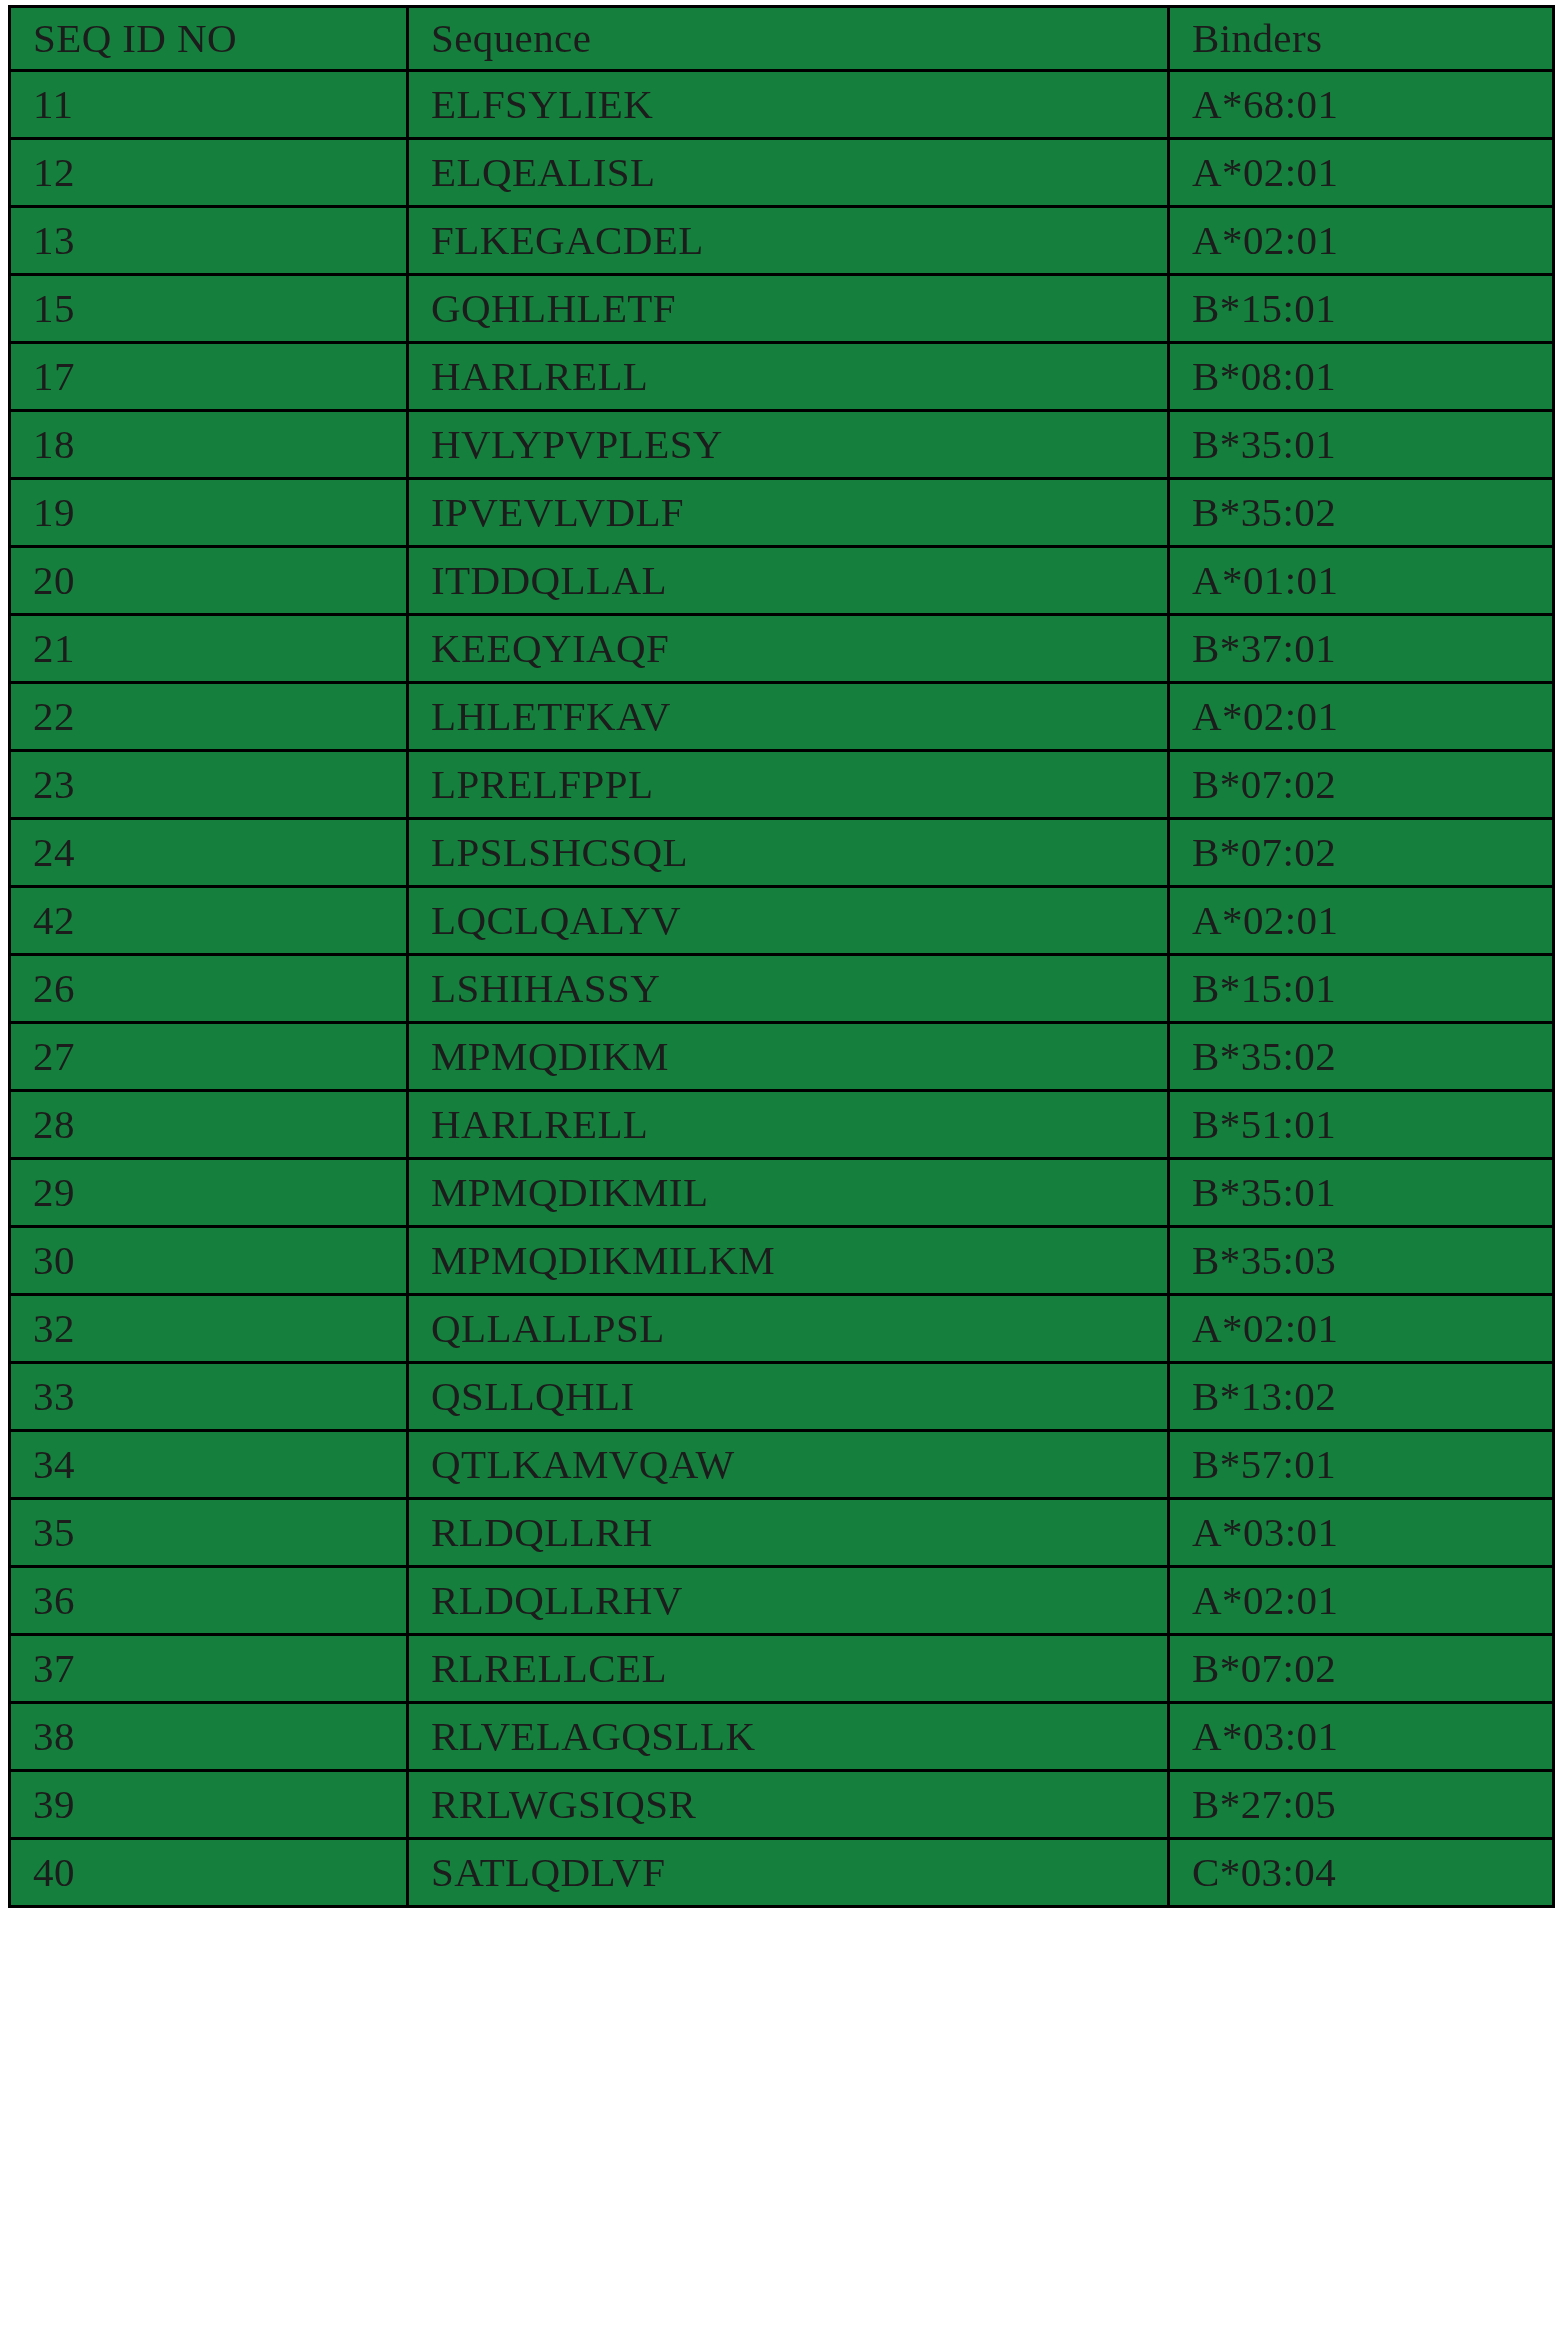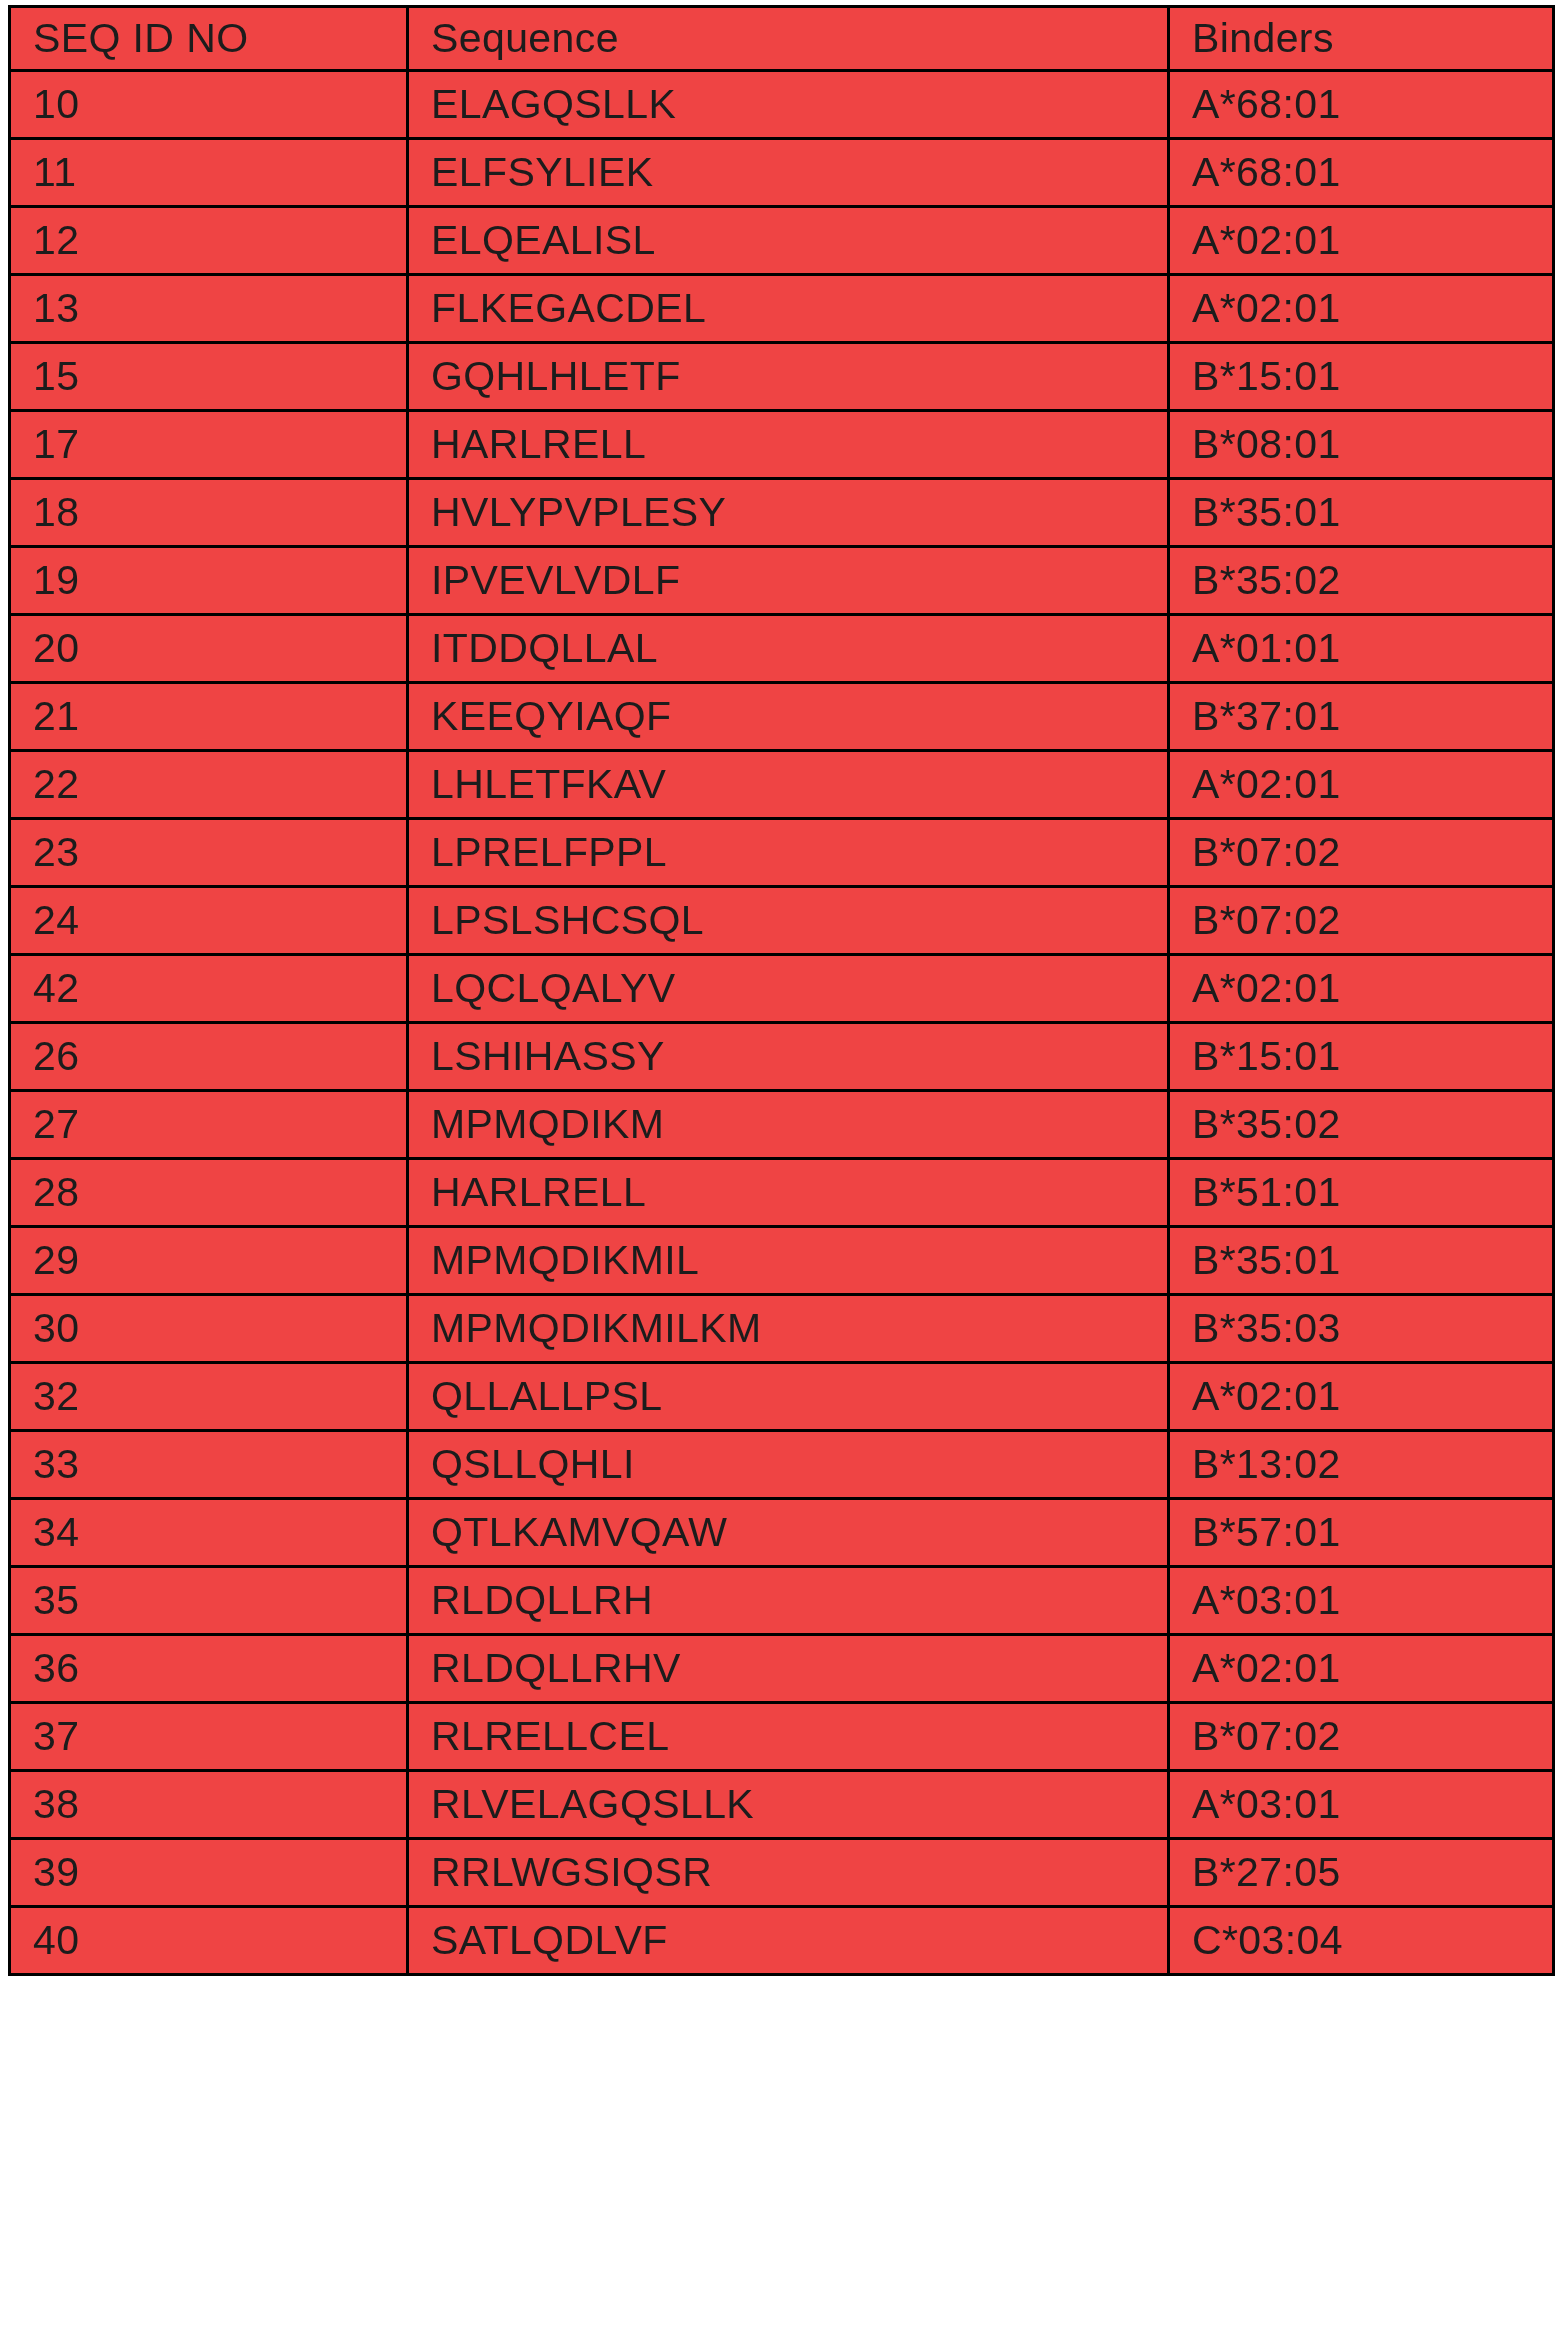--- a/index.html
+++ b/index.html
@@ -15,21 +15,22 @@
     width: 1562px;
     height: 2342px;
     box-sizing: border-box;
     padding: 4.8px 8px;
     background: #ffffff;
   }
   table.seq-table {
     border-collapse: collapse;
     table-layout: fixed;
     width: 1544px;
-    background: #ef4444;
+    background: #15803d;
+    font-family: Liberation Serif, serif;
   }
   table.seq-table col.col-seq-id   { width: 398px; }
   table.seq-table col.col-sequence { width: 761px; }
   table.seq-table col.col-binders  { width: 385px; }
   table.seq-table th,
   table.seq-table td {
     border: 3.2px solid #000000;
     text-align: left;
     vertical-align: middle;
     font-size: 41px;
@@ -58,25 +59,20 @@
     </colgroup>
     <thead>
       <tr>
         <th>SEQ ID NO</th>
         <th>Sequence</th>
         <th>Binders</th>
       </tr>
     </thead>
     <tbody id="table-body">
         <tr>
-          <td>10</td>
-          <td>ELAGQSLLK</td>
-          <td>A*68:01</td>
-        </tr>
-        <tr>
           <td>11</td>
           <td>ELFSYLIEK</td>
           <td>A*68:01</td>
         </tr>
         <tr>
           <td>12</td>
           <td>ELQEALISL</td>
           <td>A*02:01</td>
         </tr>
         <tr>

